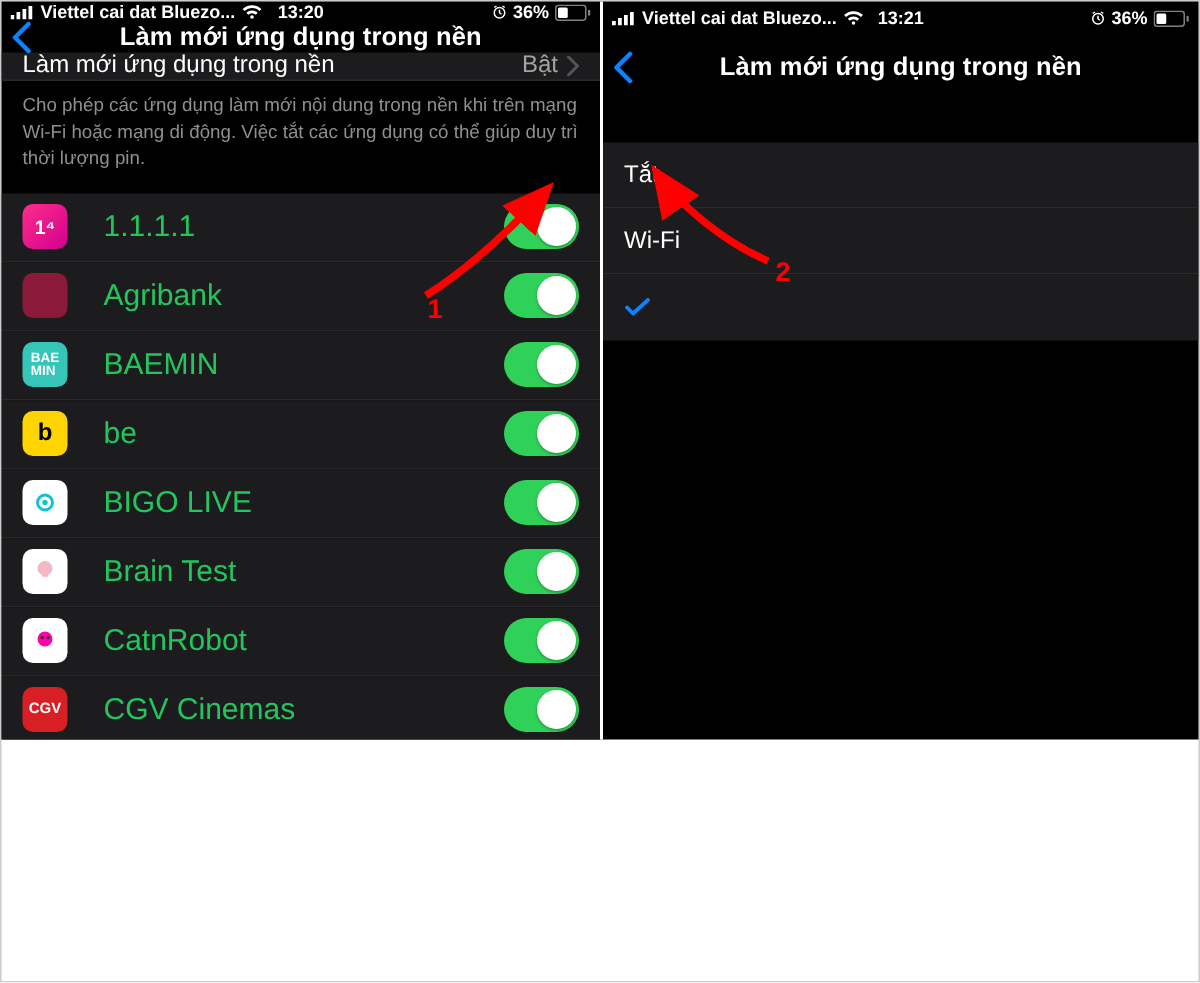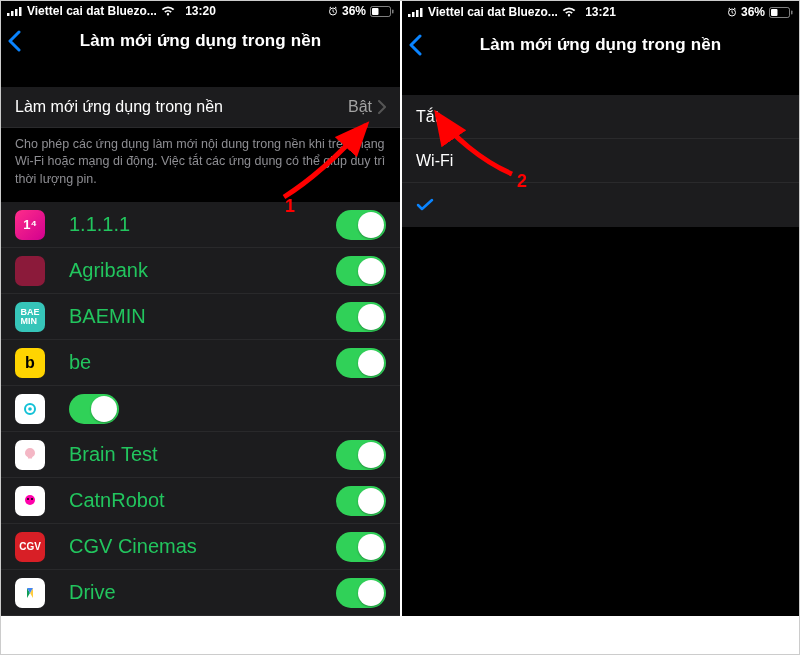--- a/index.html
+++ b/index.html
@@ -11,21 +11,21 @@
     overflow: hidden;
   }
   .wrap {
     display: flex;
     width: 800px;
     height: 655px;
     border: 1px solid #ccc;
   }
   .phone {
     width: 399px;
-    height: 615px;
+    height: 492px;
     background: #000;
     color: #fff;
     display: flex;
     flex-direction: column;
     position: relative;
     overflow: hidden;
   }
   .phone + .phone { border-left: 2px solid #fff; }
 
   
@@ -244,20 +244,21 @@
           <div class="app-icon ic-be" style="white-space: pre; line-height: 1;">b</div>
           <div class="app-name">be</div>
           <div class="toggle"></div>
         </div>
         <div class="app-row">
           <div class="app-icon ic-bigo" style="white-space: pre; line-height: 1;"><svg width="18" height="18" viewBox="0 0 18 18">
               <rect width="18" height="18" rx="4" fill="#fff"></rect>
               <circle cx="9" cy="9" r="5" fill="none" stroke="#13c1d6" stroke-width="2"></circle>
               <circle cx="9" cy="9" r="1.8" fill="#13c1d6"></circle>
             </svg></div>
+          <div class="app-name">BIGO LIVE</div>
           <div class="toggle"></div>
         </div>
         <div class="app-row">
           <div class="app-icon ic-brain" style="white-space: pre; line-height: 1;"><svg width="20" height="20" viewBox="0 0 20 20">
               <rect width="20" height="20" rx="4" fill="#fff"></rect>
               <path d="M10 3a5 5 0 015 5c0 2-1 3-2 3.5s-1 1.5-1 2h-4c0-1 0-1.5-1-2s-2-1.5-2-3.5a5 5 0 015-5z" fill="#f4b7c5"></path>
             </svg></div>
           <div class="app-name">Brain Test</div>
           <div class="toggle"></div>
         </div>

